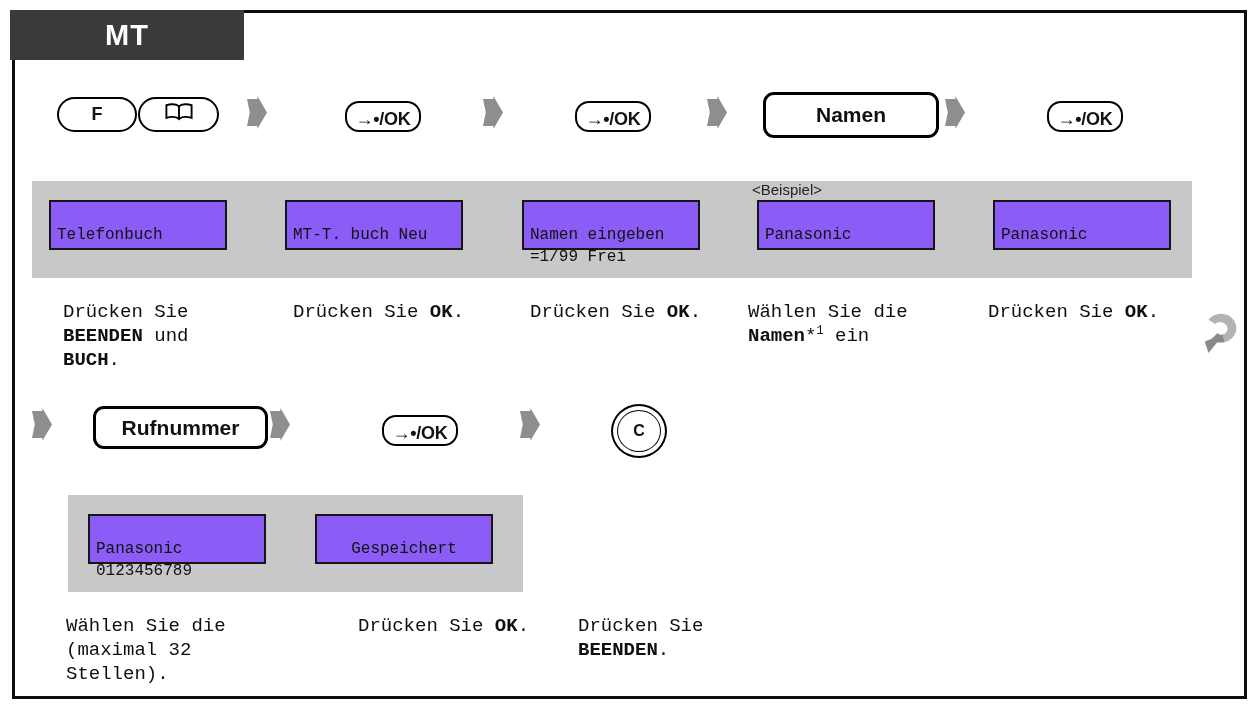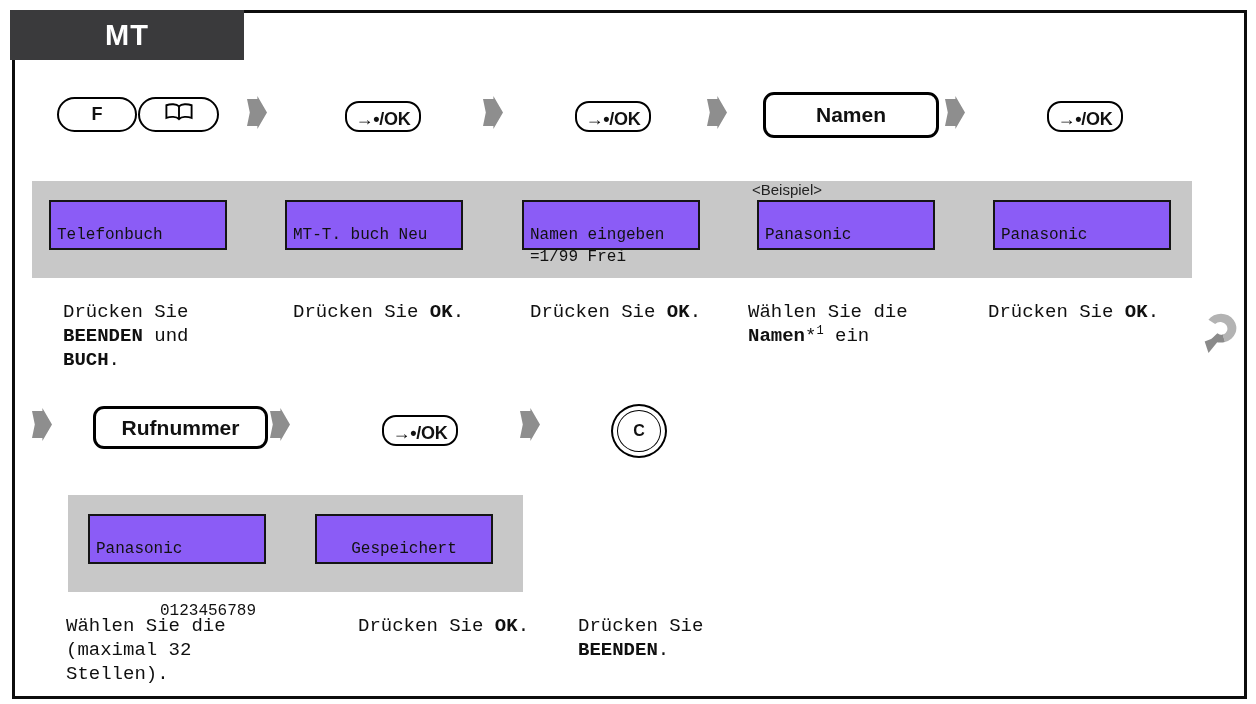--- a/index.html
+++ b/index.html
@@ -38,21 +38,21 @@
   .bar{position:absolute;background:#c8c8c8;}
   .bar1{left:32px;top:181px;width:1160px;height:97px;}
   .bar2{left:68px;top:495px;width:455px;height:97px;}
 
   
   .lcd{position:absolute;width:178px;height:50px;background:#8b5cf6;border:2px solid #151515;
        font-family:"Liberation Mono","DejaVu Sans Mono",monospace;font-size:16px;
        line-height:22px;padding:22px 6px;box-sizing:border-box;}
   .lcd-line{white-space:pre;}
   .lcd-line.center{text-align:center;}
-  .lcd-line.right{text-align:right;padding-right:2px;margin-top:40px;}
+  .lcd-line.right{text-align:left;padding-right:2px;}
   .lcd-caption{position:absolute;font-size:15px;color:#222;}
 
   
   .instr{position:absolute;font-size:19px;line-height:24px;color:#101010;width:232px;font-family:Liberation Mono, monospace;}
   .instr .b{font-weight:bold;}
   .instr sup{font-size:12px;line-height:0;}
 
   .swirl{position:absolute;left:1197px;top:299px;}
 </style>
 </head>

